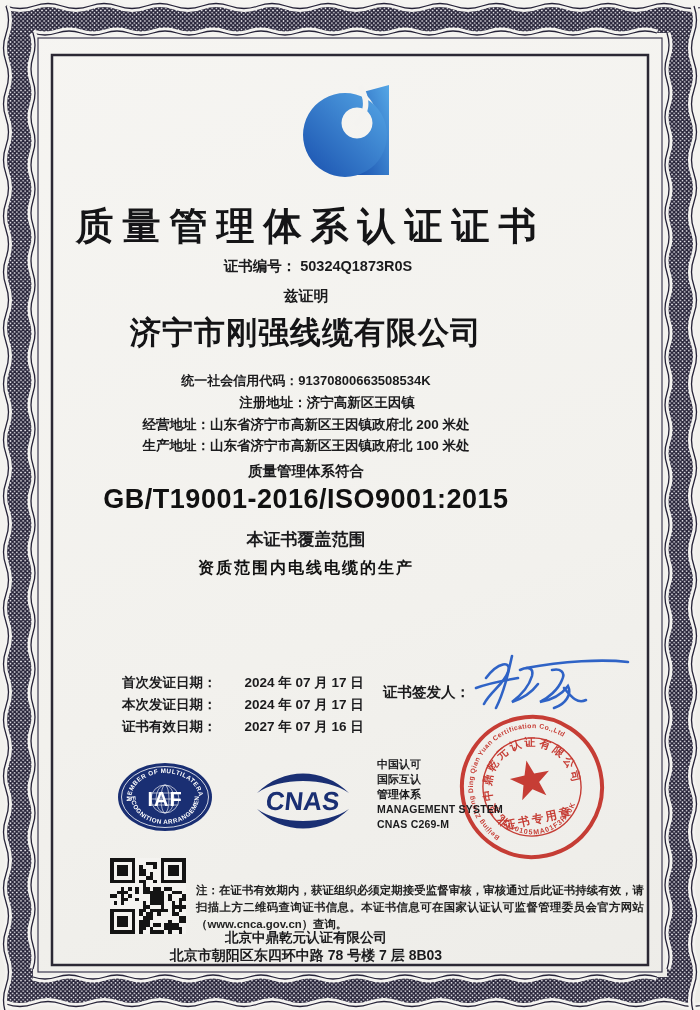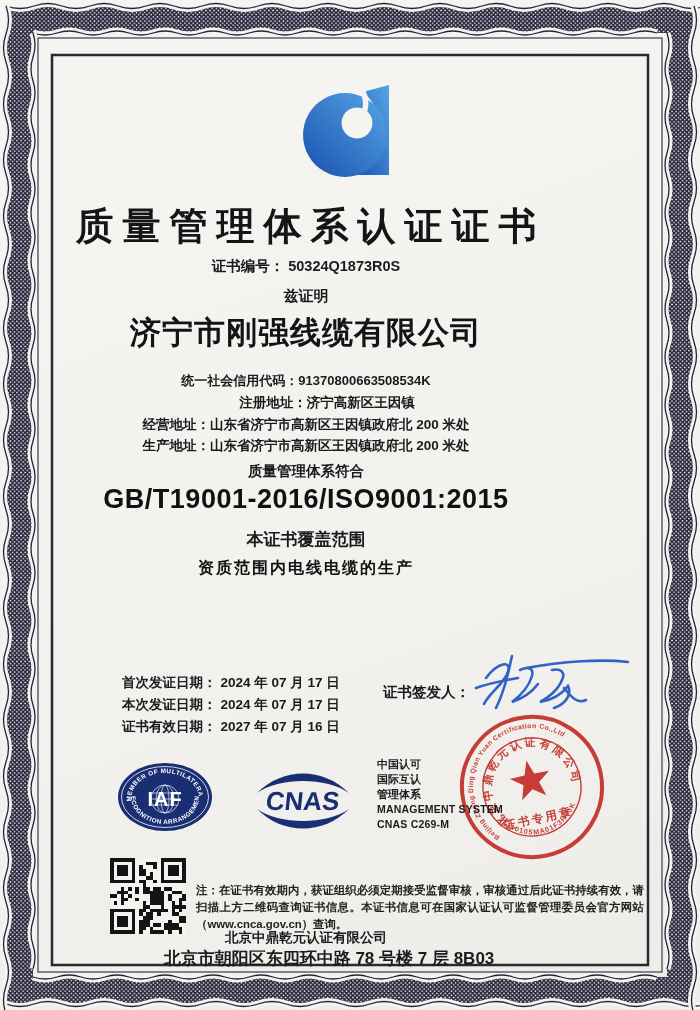--- a/index.html
+++ b/index.html
@@ -3,41 +3,41 @@
 <meta charset="utf-8">
 <style>
   html,body{margin:0;padding:0;background:#8a8a8a;}
   .page{position:relative;width:700px;height:1010px;margin:0 auto;overflow:hidden;
         background:linear-gradient(160deg,#f6f5f2 0%,#f2f1ed 60%,#edecE8 100%);
         font-family:"Liberation Sans","DejaVu Sans",sans-serif;color:#1b1b1d;}
   .abs{position:absolute;}
   .ctr{left:52px;width:508px;text-align:center;}
   #border-svg{left:0;top:0;}
   .title{top:201px;font-size:38px;font-weight:700;letter-spacing:9px;text-indent:9px;color:#151517;}
-  .certno{top:257px;font-size:14.5px;font-weight:700;}
+  .certno{top:257px;font-size:14.5px;font-weight:700;padding-left:12px;}
   .certno span{margin:0 2px;}
   .certify{top:287px;font-size:15px;font-weight:700;}
   .company{top:312px;font-size:31px;font-weight:700;letter-spacing:1px;color:#141416;}
   .credit{top:372px;font-size:13px;font-weight:700;}
   .addr{font-size:13.5px;font-weight:700;}
   .reg{top:394px;margin-left:21px;} .biz{top:416px;} .prod{top:437px;}
   .conform{top:462px;font-size:14.5px;font-weight:700;}
   .standard{top:484px;font-size:27px;font-weight:800;letter-spacing:.5px;color:#111;}
   .scopelabel{top:528px;font-size:17px;font-weight:700;}
   .scope{top:558px;font-size:16px;font-weight:800;letter-spacing:2px;color:#111;}
   .dates{left:122px;top:672px;font-size:13.5px;font-weight:700;line-height:22px;}
   .dates .lbl{display:inline-block;min-width:94px;}
-  .dates .val{margin-left:4px;}
+  .dates .val{margin-left:28px;}
   .signer{left:383px;top:683px;font-size:14.5px;font-weight:700;}
   .cnas-text{left:348px;top:757px;font-weight:700;line-height:15px;margin-left:29px;}
   .cnas-text .zh{font-size:11px;}
   .cnas-text .en{font-size:10.5px;letter-spacing:.2px;}
   .note{left:196px;top:882px;width:448px;font-size:11.4px;font-weight:600;line-height:17px;text-align:justify;color:#222;}
   .f-company{top:929px;font-size:13.5px;font-weight:700;}
-  .f-address{top:947px;font-size:17px;font-weight:700;padding-left:23px;}
+  .f-address{top:947px;font-size:14px;font-weight:700;}
   .seal-wrap{left:457px;top:712px;width:150px;height:150px;transform:rotate(-12deg);opacity:.92;mix-blend-mode:multiply;}
   svg text{font-family:"Liberation Sans","DejaVu Sans",sans-serif;}
 </style>
 </head>
 <body>
 
 <div class="page">
 
   <svg id="border-svg" class="abs" width="700" height="1010">
     <defs>
@@ -90,21 +90,21 @@
   <div class="abs ctr certify">兹证明</div>
 
   <div class="abs ctr company">济宁市刚强线缆有限公司</div>
 
   <div class="abs ctr credit">
     <span>统一社会信用代码：</span><span>91370800663508534K</span>
   </div>
 
   <div class="abs ctr addr reg">注册地址：济宁高新区王因镇</div>
   <div class="abs ctr addr biz">经营地址：山东省济宁市高新区王因镇政府北 200 米处</div>
-  <div class="abs ctr addr prod">生产地址：山东省济宁市高新区王因镇政府北 200 米处</div>
+  <div class="abs ctr addr prod">生产地址：山东省济宁市高新区王因镇政府北 100 米处</div>
 
   <div class="abs ctr conform">质量管理体系符合</div>
   <div class="abs ctr standard">GB/T19001-2016/ISO9001:2015</div>
   <div class="abs ctr scopelabel">本证书覆盖范围</div>
   <div class="abs ctr scope">资质范围内电线电缆的生产</div>
 
   <div class="abs dates">
     <div>
       <span class="lbl">首次发证日期：</span><span class="val">2024 年 07 月 17 日</span>
     </div>

